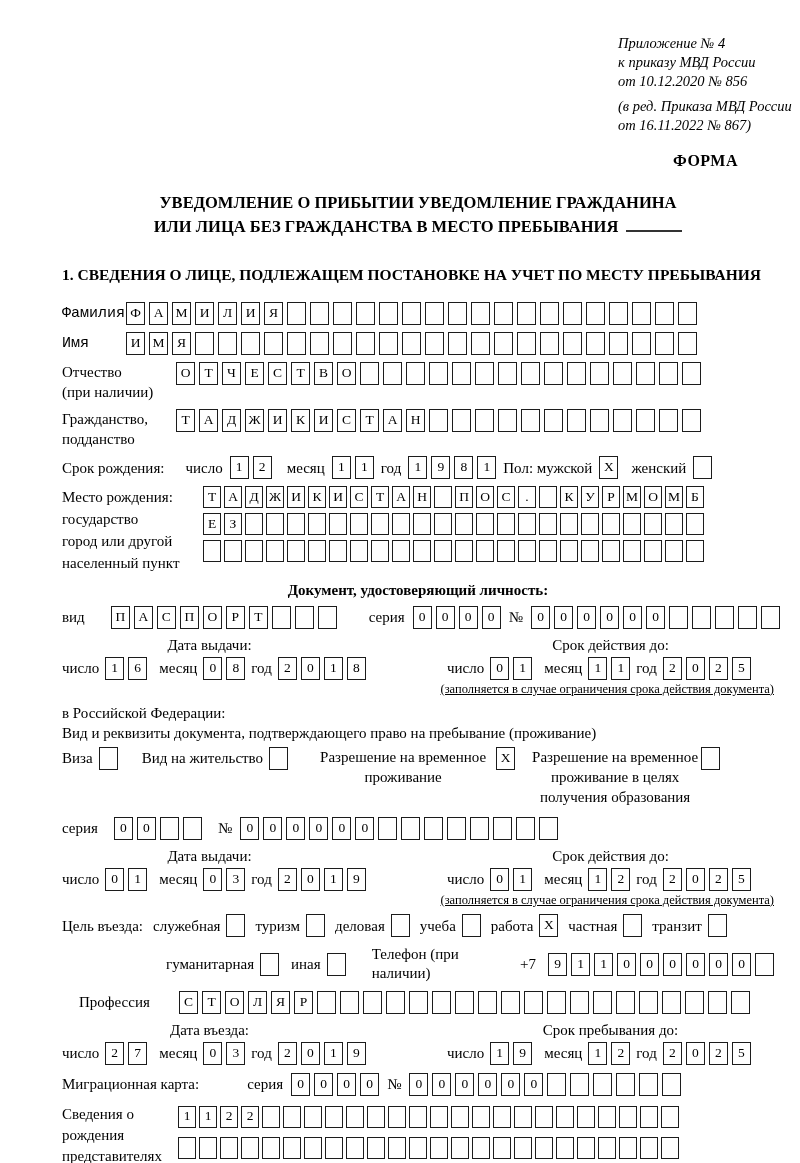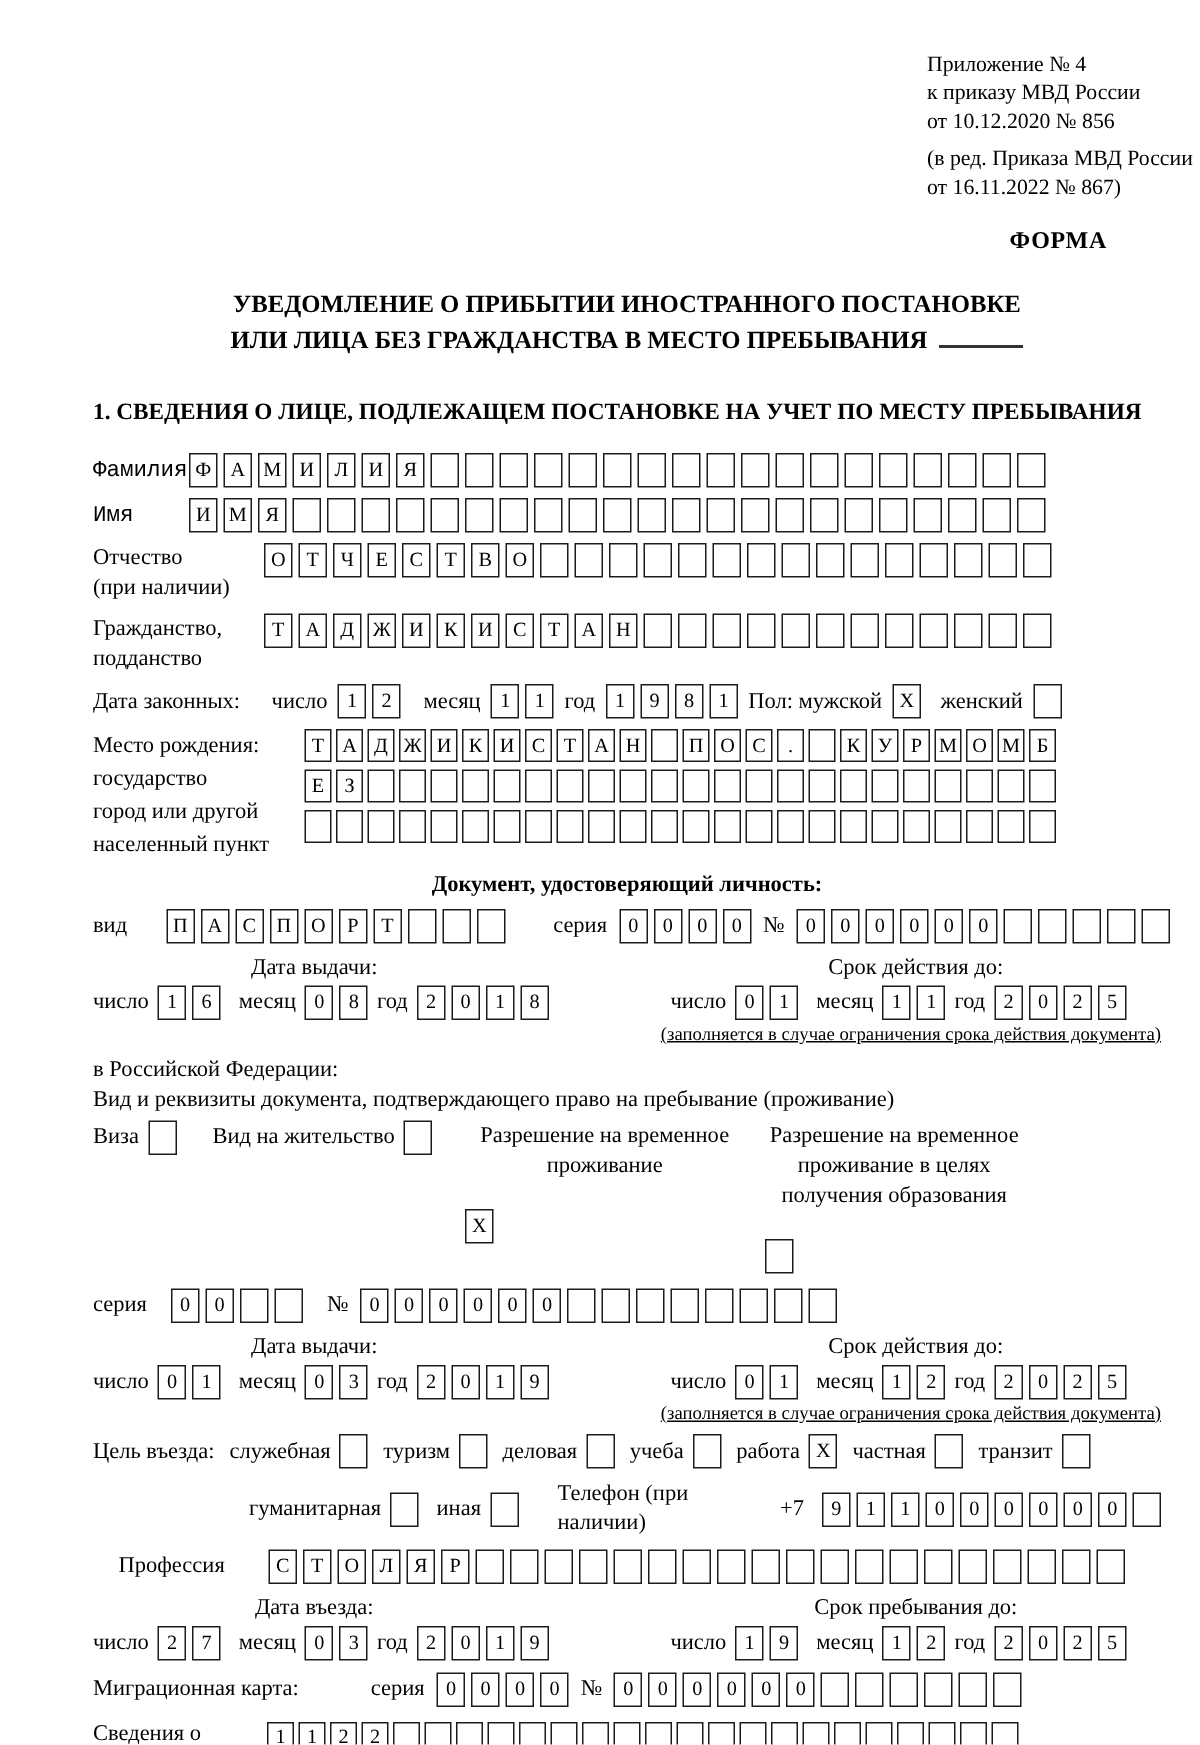--- a/index.html
+++ b/index.html
@@ -6,21 +6,21 @@
   html, body { margin: 0; padding: 0; }
   body {
     width: 800px; height: 1163px;
     background: #ffffff; color: #000;
     font-family: "Liberation Serif", "DejaVu Serif", serif;
     font-size: 15px; line-height: 1.25;
   }
   .page { width: 800px; height: 1163px; padding: 34px 26px 10px 62px; overflow: hidden; }
 
   
-  .hdr-block { margin-left: 556px; width: 182px; font-size: 14.5px; }
+  .hdr-block { margin-left: 556px; width: 182px; font-size: 14.5px; font-style: italic; }
   .hdr-block div { line-height: 19px; }
   .hdr-edition { margin-top: 6px; }
   .forma { text-align: right; font-weight: bold; font-size: 16px; margin: 16px 36px 0 0; letter-spacing: .5px; }
 
   
   .title { text-align: center; font-weight: bold; font-size: 16.5px; margin-top: 20px; line-height: 24px; }
   .blank-line { display: inline-block; width: 56px; border-bottom: 2px solid #333; height: 14px; margin-left: 8px; }
   .sec-heading { font-weight: bold; font-size: 15.5px; margin-top: 26px; margin-bottom: 18px; }
 
   
@@ -45,21 +45,21 @@
 
   
   .dates { display: flex; margin-bottom: 2px; }
   .date-col-l { width: 385px; }
   .date-col-r { flex: 1; }
   .date-head { text-align: center; margin-bottom: 2px; }
   .date-fields { display: flex; align-items: center; gap: 6px; white-space: nowrap; }
   .footnote { font-size: 12.5px; text-align: right; margin: 2px 0 6px 0; text-decoration: underline; }
   .doc-heading { text-align: center; font-weight: bold; margin: 2px 0 6px 0; }
   .opt { display: inline-flex; align-items: center; gap: 6px; white-space: nowrap; }
-  .opt-wrap { display: inline-flex; align-items: flex-start; gap: 19px; flex-direction: column; }
+  .opt-wrap { display: inline-flex; align-items: flex-start; gap: 0; }
   .opt-wrap .wrap-lbl { text-align: center; line-height: 20px; }
 
   .visa-row { display: flex; align-items: flex-start; gap: 14px; margin: 4px 0 10px 0; }
   .purpose-row { display: flex; align-items: center; gap: 10px; margin-bottom: 8px; flex-wrap: nowrap; }
   .purpose-row2 { display: flex; align-items: center; gap: 12px; margin: 0 0 8px 104px; }
   .mig-row { display: flex; align-items: center; gap: 8px; margin-bottom: 8px; }
 </style>
 </head>
 <body>
 
@@ -68,21 +68,21 @@
   <div class="hdr-block">
     <div>Приложение № 4</div>
     <div>к приказу МВД России</div>
     <div>от 10.12.2020 № 856</div>
     <div class="hdr-edition">(в ред. Приказа МВД России</div>
     <div>от 16.11.2022 № 867)</div>
   </div>
   <div class="forma">ФОРМА</div>
 
   <div class="title">
-    <div>УВЕДОМЛЕНИЕ О ПРИБЫТИИ ИНОСТРАННОГО ПОСТАНОВКЕ</div>
+    <div>УВЕДОМЛЕНИЕ О ПРИБЫТИИ УВЕДОМЛЕНИЕ ГРАЖДАНИНА</div>
     <div><span>ИЛИ ЛИЦА БЕЗ ГРАЖДАНСТВА В МЕСТО ПРЕБЫВАНИЯ</span><span class="blank-line"></span></div>
   </div>
 
   <div class="sec-heading">1. СВЕДЕНИЯ О ЛИЦЕ, ПОДЛЕЖАЩЕМ ПОСТАНОВКЕ НА УЧЕТ ПО МЕСТУ ПРЕБЫВАНИЯ</div>
 
   <div class="row">
     <span class="lbl lbl-sm">Фамилия</span>
     <span class="cells">
         <span class="cell">Ф</span>
         <span class="cell">А</span>
@@ -201,21 +201,21 @@
         <span class="cell"></span>
         <span class="cell"></span>
         <span class="cell"></span>
         <span class="cell"></span>
         <span class="cell"></span>
         <span class="cell"></span>
       </span>
   </div>
 
   <div class="row" style="gap:7px; margin-top:4px;">
-    <span style="margin-right:14px;">Дата законных:</span>
+    <span style="margin-right:14px;">Срок рождения:</span>
     <span>число</span>
     <span class="cells">
         <span class="cell">1</span>
         <span class="cell">2</span>
       </span>
     <span style="margin-left:8px;">месяц</span>
     <span class="cells">
         <span class="cell">1</span>
         <span class="cell">1</span>
       </span>

